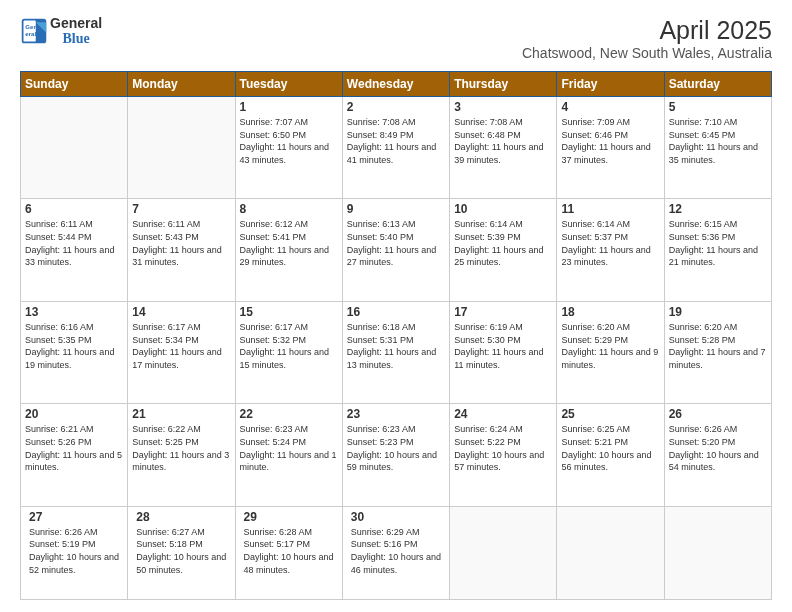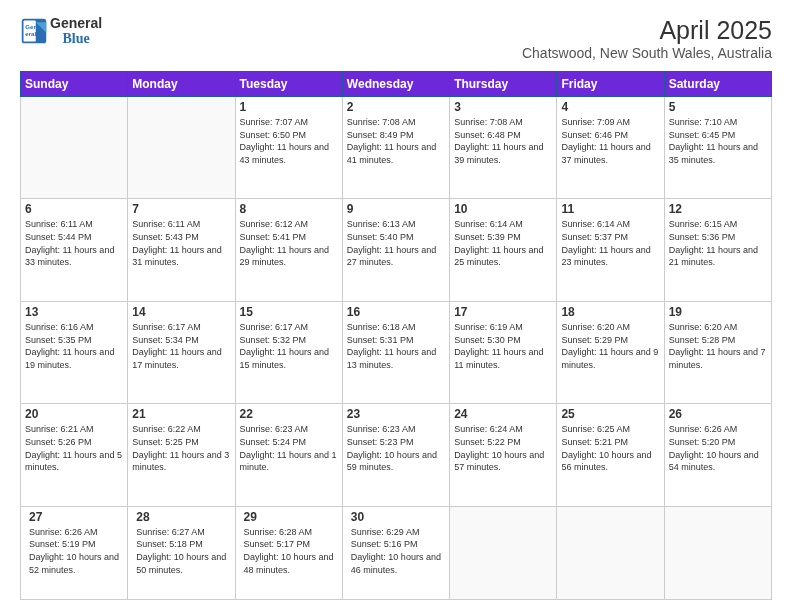--- a/index.html
+++ b/index.html
@@ -56,21 +56,21 @@
       color: #555;
     }
     .calendar {
       flex: 1;
       border: 1px solid #ccc;
       border-collapse: collapse;
       width: 100%;
       table-layout: fixed;
     }
     .calendar th {
-      background: #6d28d9;
+      background: #a16207;
       color: #fff;
       font-size: 12px;
       font-weight: bold;
       padding: 5px 4px;
       border: 1px solid #1e5a9a;
       text-align: left;
     }
     .calendar td {
       border: 1px solid #ccc;
       vertical-align: top;

